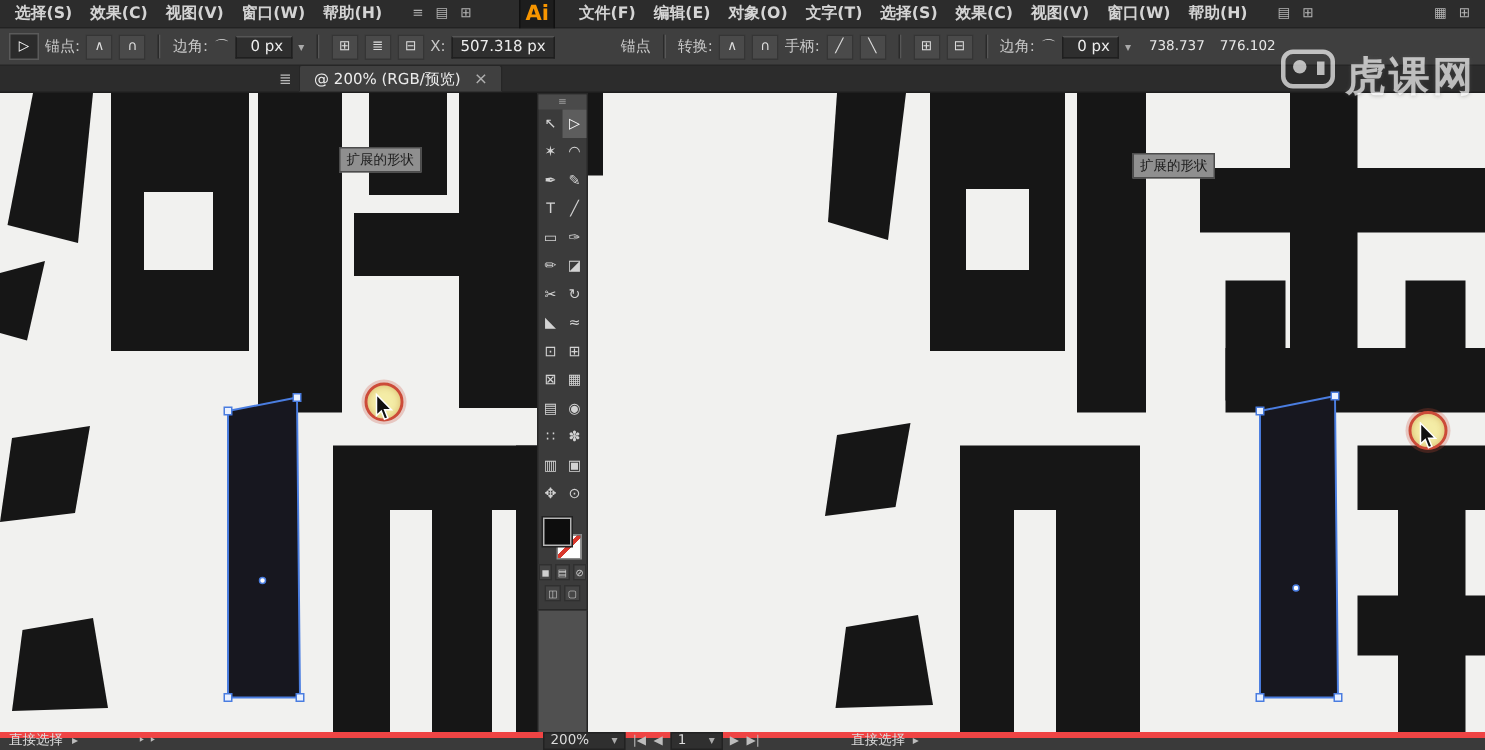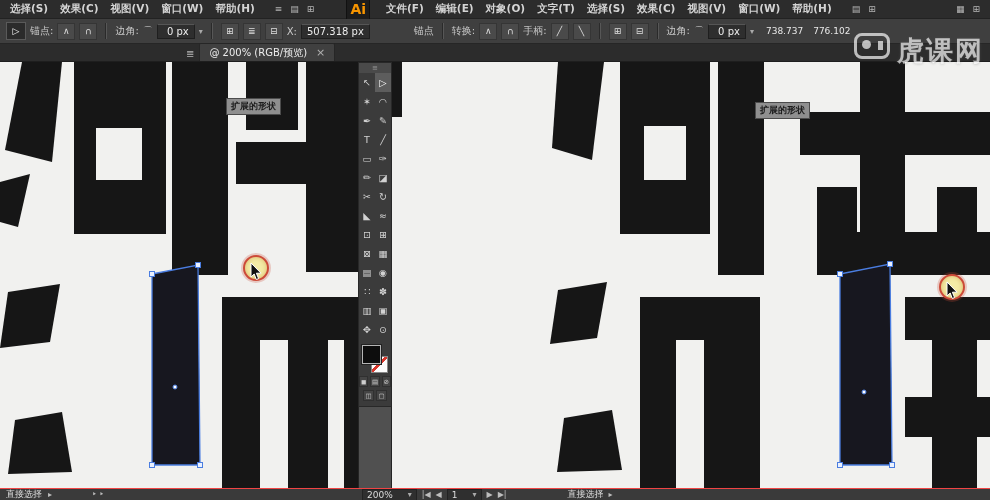--- a/index.html
+++ b/index.html
@@ -67,29 +67,29 @@
     background:linear-gradient(135deg,#fdfdfd 42%,#d8372c 42%,#d8372c 56%,#fdfdfd 56%);
     border:1px solid #888;}
   .fill-swatch{position:absolute;left:0;top:0;width:17px;height:17px;background:#0d0d0d;
     border:1px solid #b5b5b5;box-shadow:0 0 0 1px #222;}
   .mini-row{display:flex;justify-content:center;gap:2px;margin-top:3px;}
   .mini-btn{width:9px;height:9px;display:inline-flex;align-items:center;justify-content:center;
     background:#454545;border:1px solid #303030;color:#cfcfcf;font-size:6.5px;}
 
   
   .tooltip{position:absolute;background:#8f8f8f;color:#1c1c1c;border:1px solid #4c4c4c;
-    font-size:9px;padding:1px 4px;white-space:nowrap;z-index:6;font-weight:bold;}
+    font-size:9px;padding:1px 4px;white-space:nowrap;z-index:6;}
   .highlight{position:absolute;width:26px;height:26px;border-radius:50%;background:#f4eca6;
     border:2px solid #cc4b38;box-shadow:0 0 0 2px rgba(204,75,56,.25), inset 0 0 5px rgba(180,120,30,.45);
     box-sizing:border-box;z-index:5;}
   .cursor{position:absolute;width:13px;height:19px;z-index:7;}
 
   
-  .statusbar{height:12px;background:#3a3a3a;border-top:1px solid #ef4444;display:flex;
-    align-items:center;font-size:9px;color:#dcdcdc;box-sizing:border-box;}
+  .statusbar{height:12px;background:#3a3a3a;border-top:4px solid #ef4444;display:flex;
+    align-items:flex-end;font-size:9px;color:#dcdcdc;box-sizing:border-box;}
   .status-left{width:358px;display:flex;align-items:center;gap:6px;padding-left:6px;box-sizing:border-box;}
   .status-right{flex:1;display:flex;align-items:center;gap:5px;padding-left:4px;}
   .s-arrow,.s-nav{color:#bdbdbd;font-size:8px;}
   .zoom-box,.ab-box{display:inline-flex;align-items:center;gap:15px;background:#2f2f2f;
     border:1px solid #222;padding:0 4px;height:10px;}
   .status-tool2{margin-left:56px;display:inline-flex;gap:5px;align-items:center;}
   .left-gap{margin-left:34px;}
 
   
   .watermark{position:absolute;top:33px;right:6px;z-index:40;display:flex;align-items:flex-start;gap:7px;opacity:.8;}

